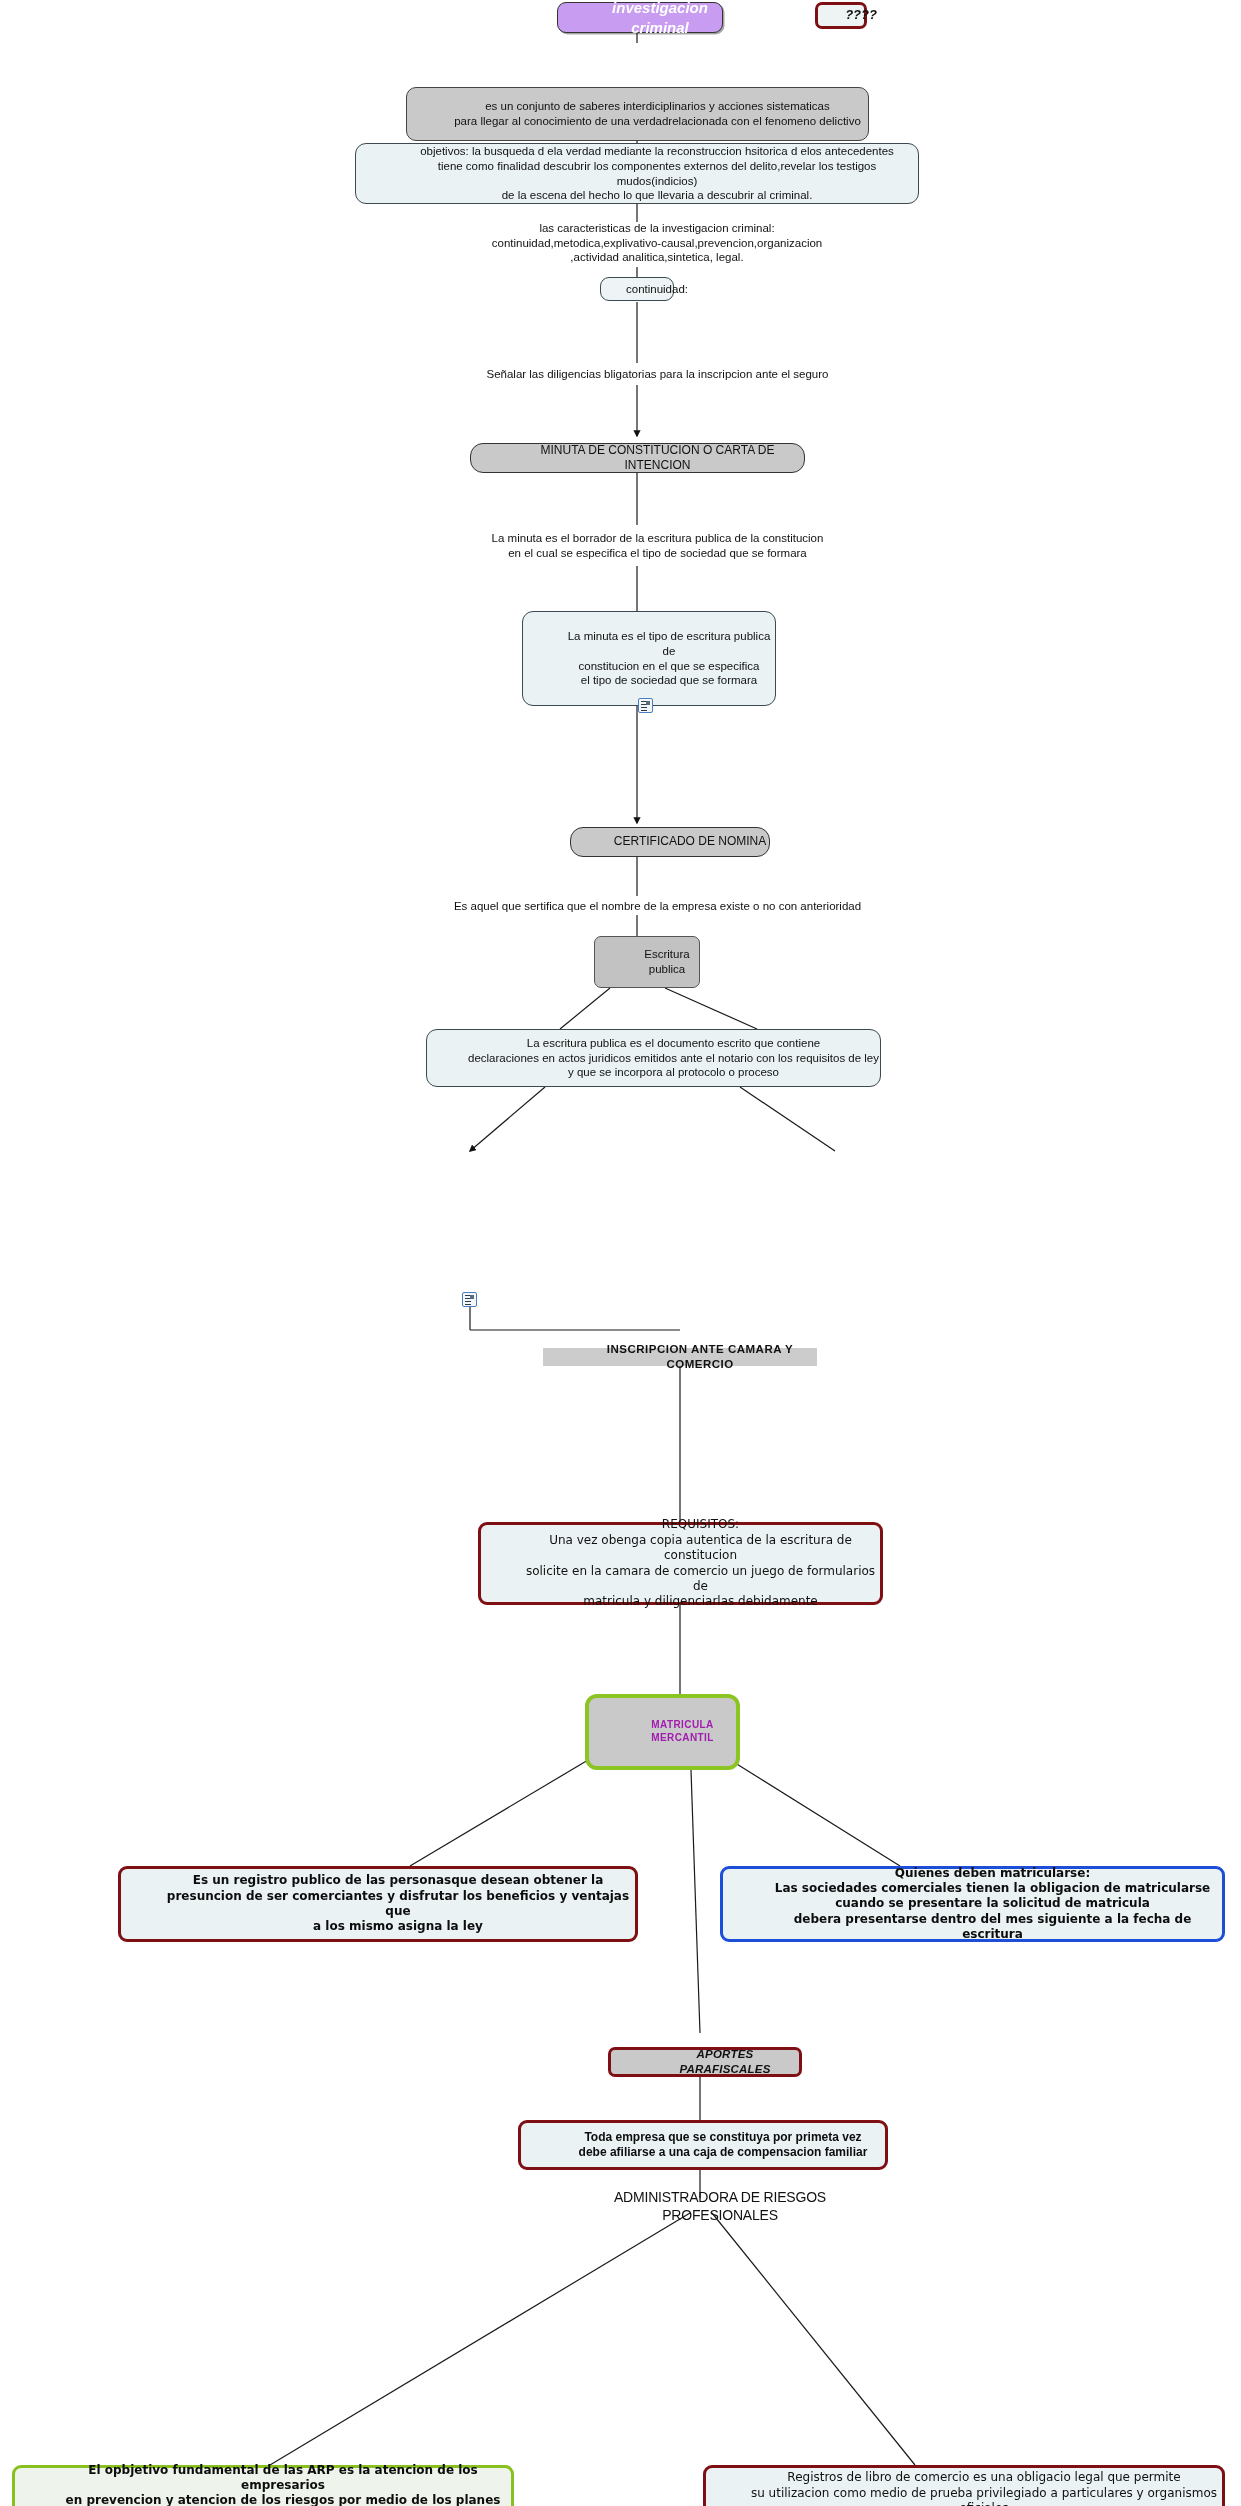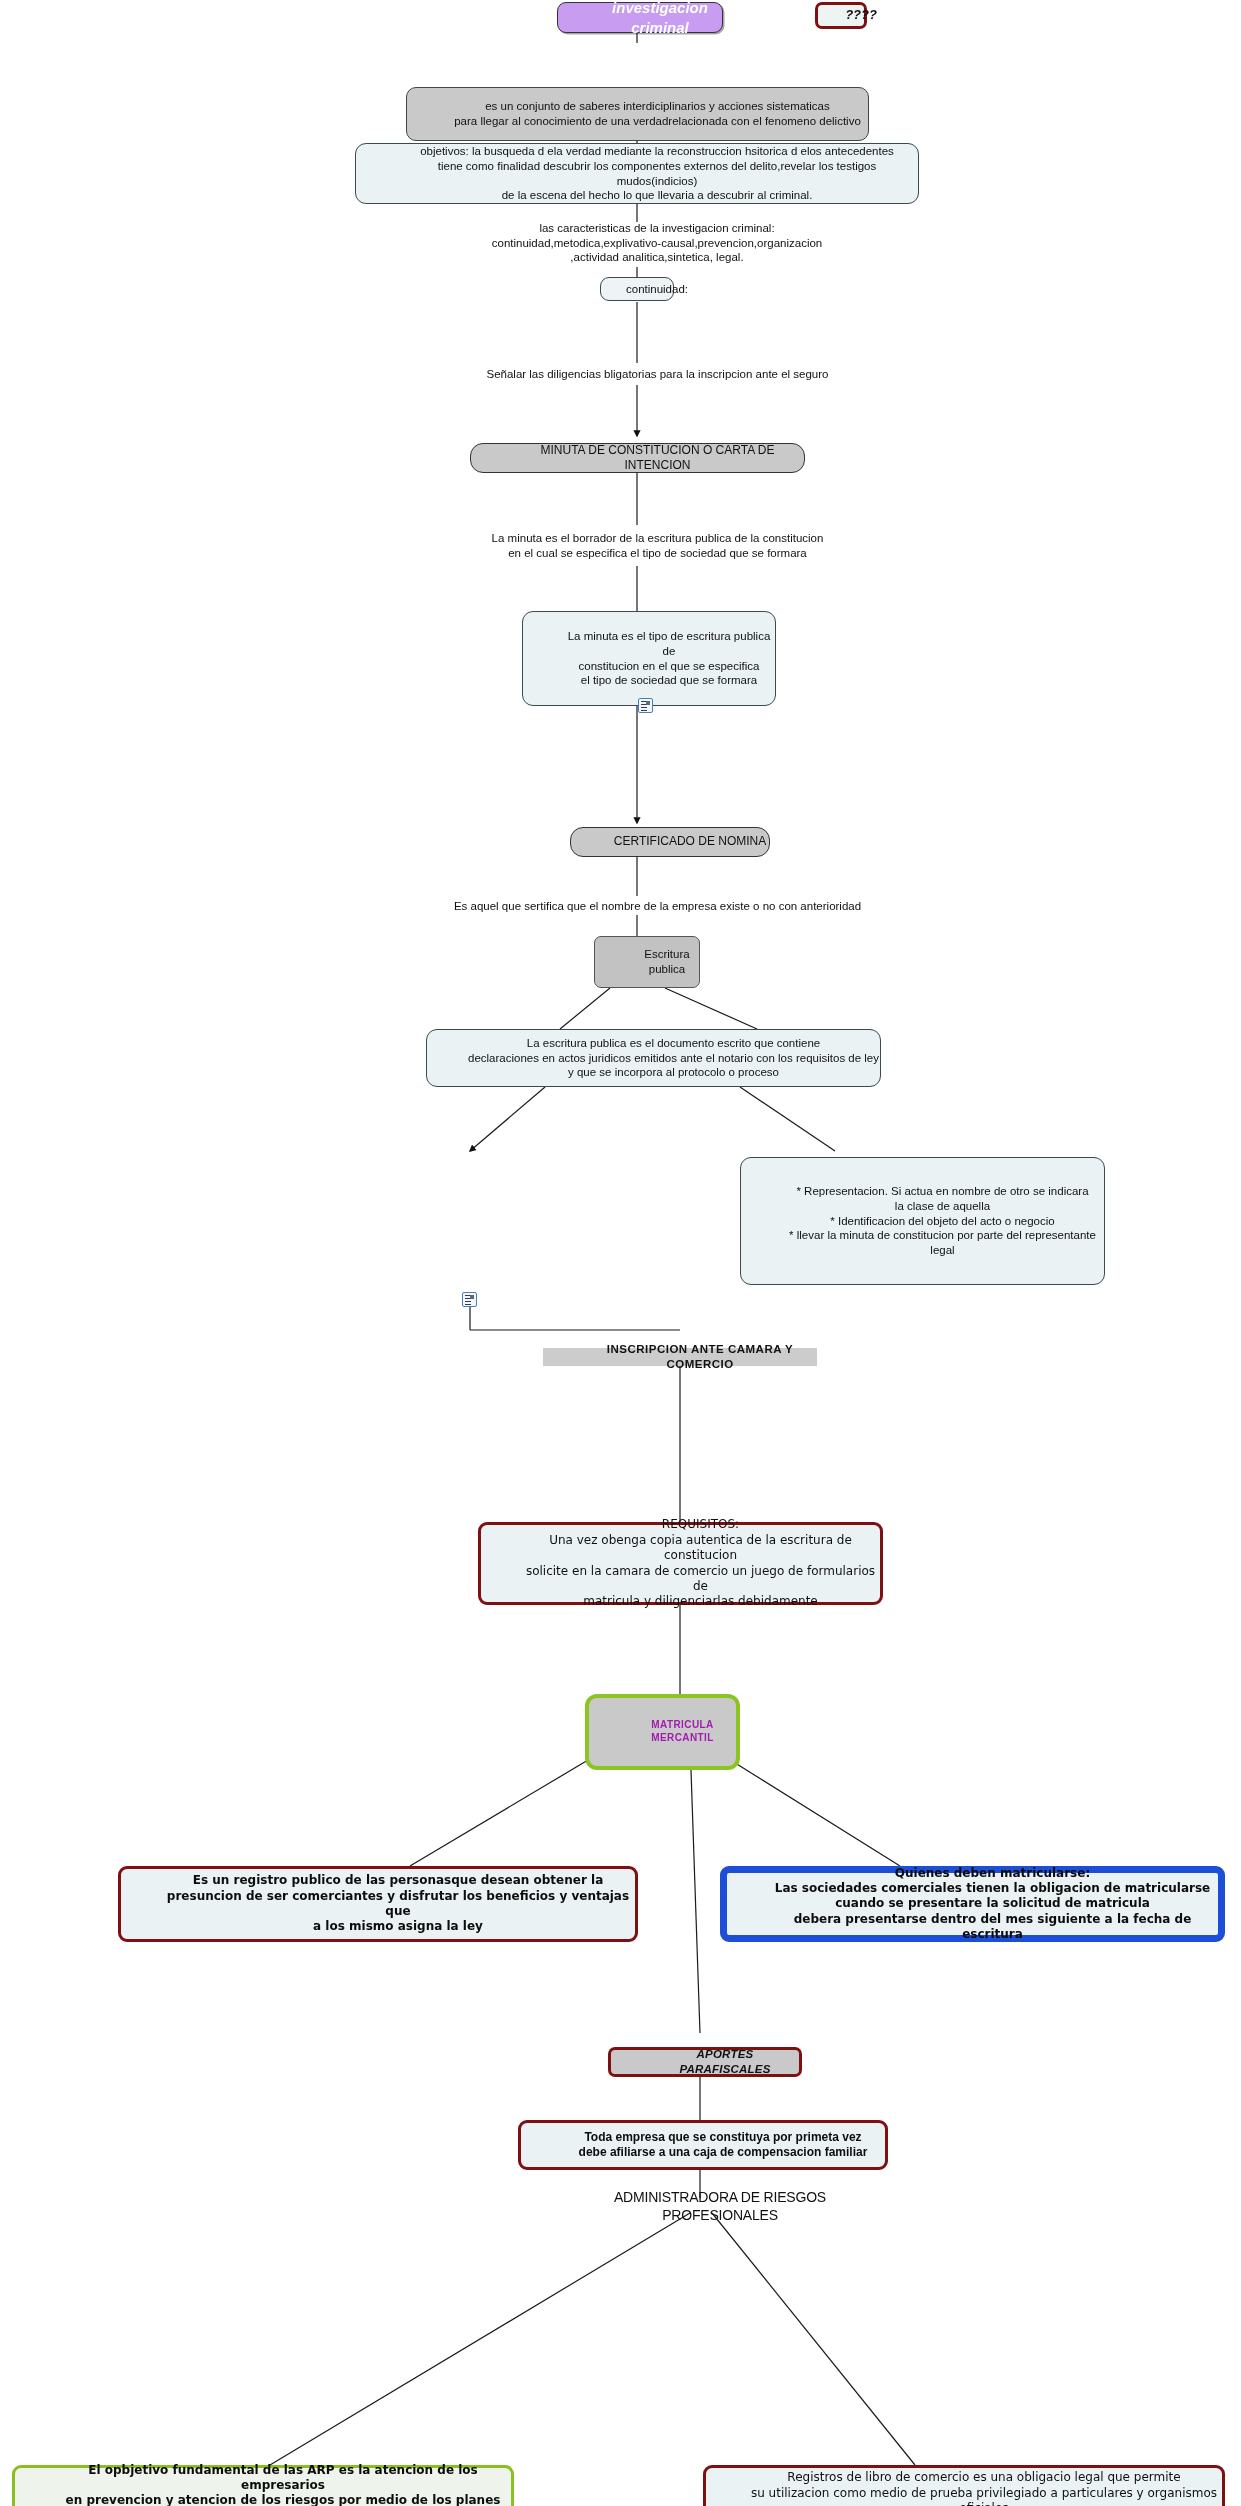--- a/index.html
+++ b/index.html
@@ -94,21 +94,21 @@
   .n-red-bold {
     background: #eaf2f4;
     border: 3px solid #7e0f12;
     border-radius: 9px;
     font-size: 12px;
     font-weight: bold;
     color: #0d0d0d;
   }
   .n-black-bold {
     background: #eaf2f4;
-    border: 7px solid #1d4ed8;
+    border: 3px solid #1d4ed8;
     border-radius: 9px;
     font-size: 12px;
     font-weight: bold;
     color: #0d0d0d;
   }
   .n-green {
     background: #eef4ec;
     border: 3px solid #88c020;
     border-radius: 9px;
     font-size: 12px;
@@ -315,26 +315,20 @@
   </div>
 
   <div class="node n-light" style="left:426px; top:1029px; width:455px; height:58px;">
     <span>La escritura publica es el documento escrito que contiene
 declaraciones en actos juridicos emitidos ante el notario con los requisitos de ley
 y que se incorpora al protocolo  o proceso</span>
   </div>
 
   <div class="note-icon" style="left:462px; top:1292px;"></div>
 
-  <div class="node n-light" style="left:740px; top:1157px; width:365px; height:128px;">
-    <span>* Representacion. Si actua en nombre de otro se indicara
-la clase de aquella
-* Identificacion del objeto del acto o negocio
-* llevar la minuta de constitucion por parte del representante legal</span>
-  </div>
 
   <div class="node n-plain-hl" style="left:543px; top:1348px; width:274px; height:18px;">
     <span>INSCRIPCION ANTE CAMARA Y COMERCIO</span>
   </div>
 
   <div class="node n-red f-dejavu" style="left:478px; top:1522px; width:405px; height:83px;">
     <span>REQUISITOS:
 Una vez obenga copia autentica de la escritura de constitucion
 solicite en la camara de comercio un juego de formularios de
 matricula y diligenciarlas debidamente</span>

